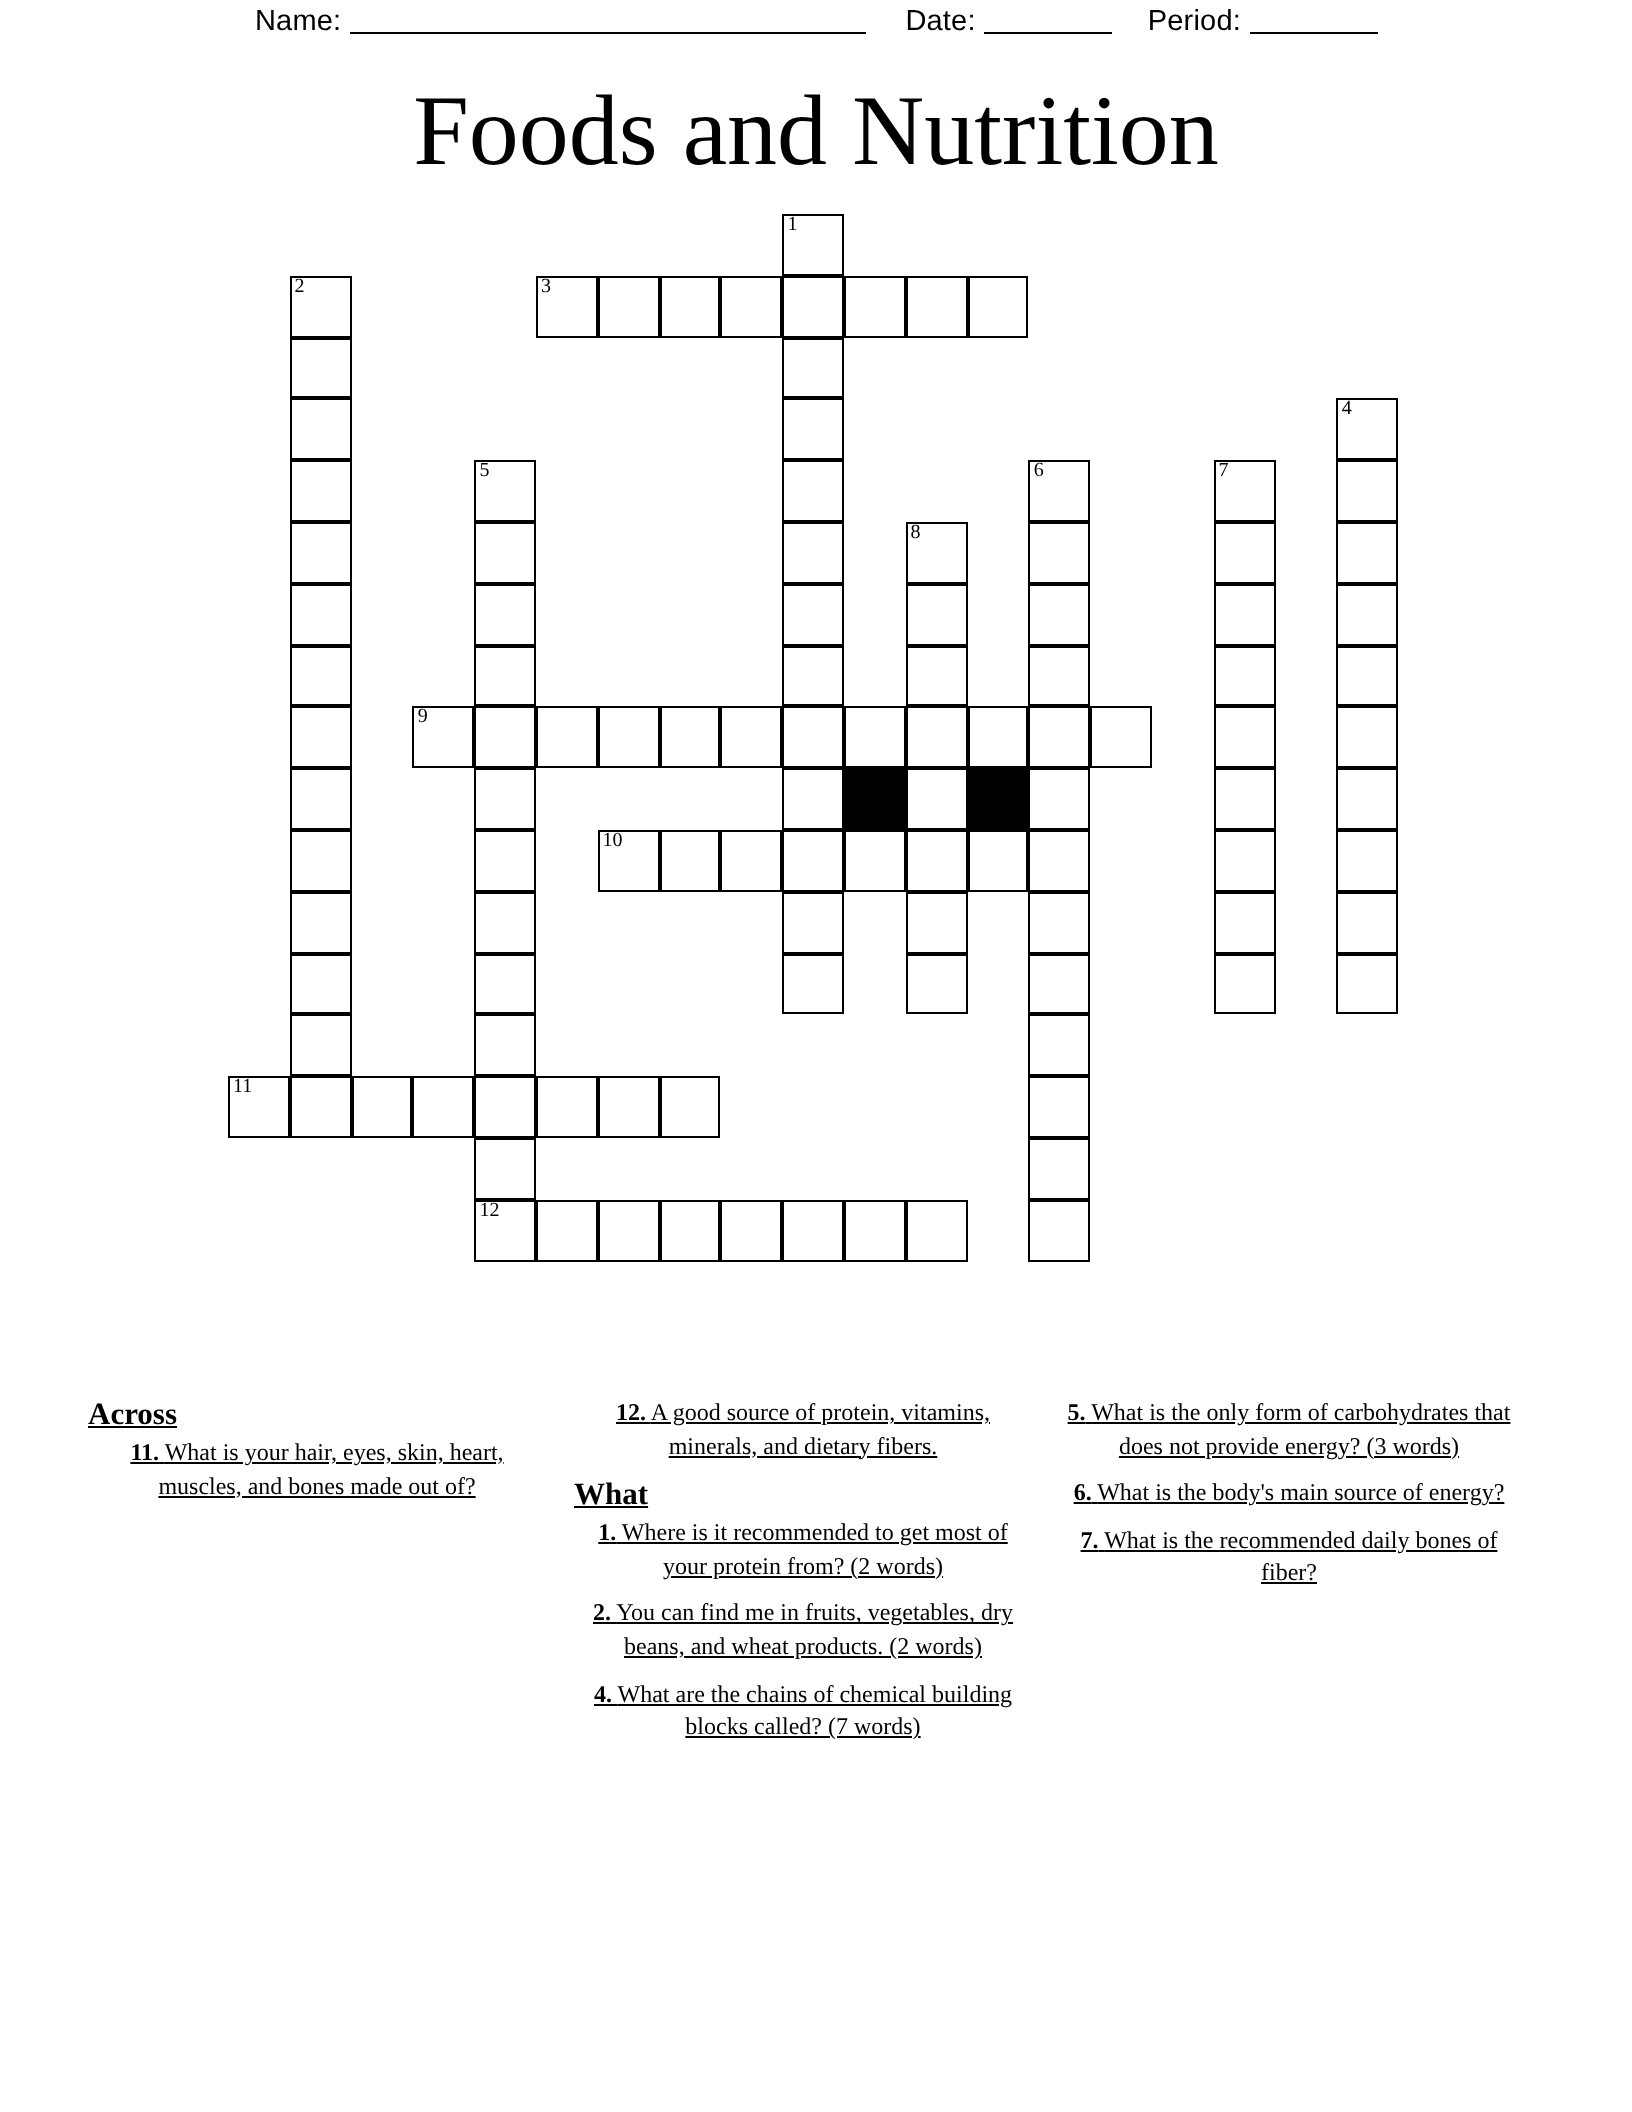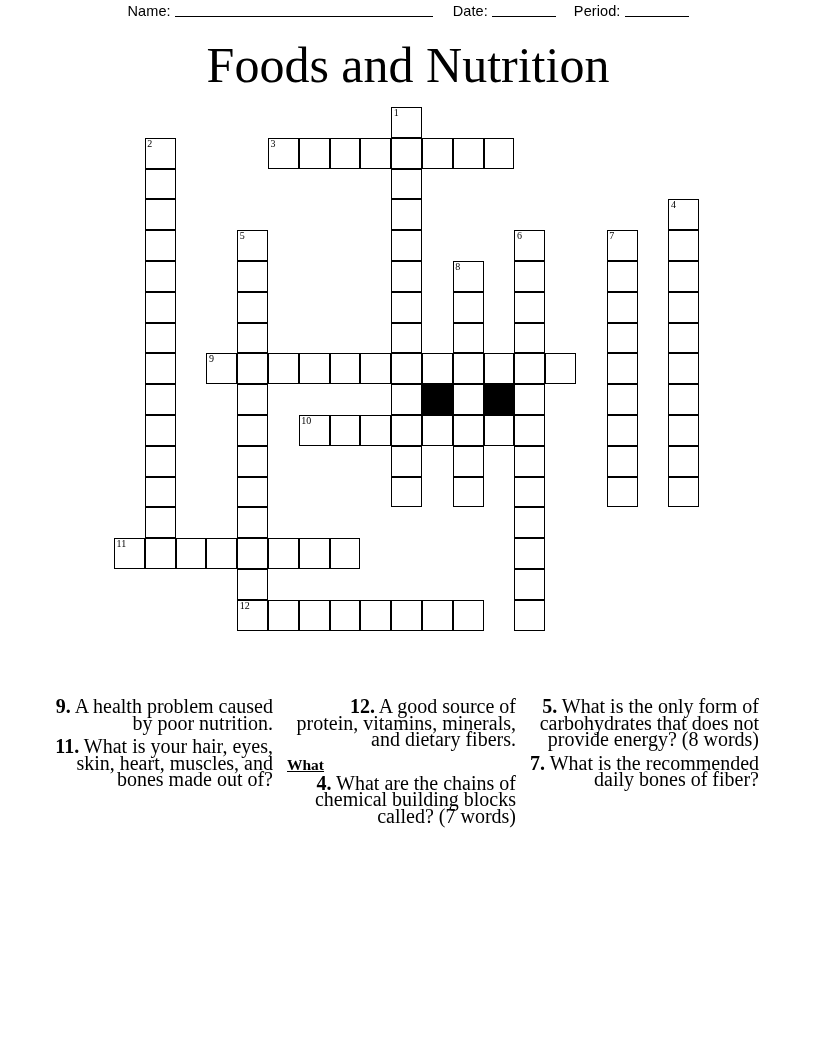--- a/index.html
+++ b/index.html
@@ -106,24 +106,25 @@
   .clue-heading {
     font-family: "Liberation Serif", serif;
     font-size: 15.5px;
     font-weight: bold;
     text-decoration: underline;
     line-height: 19px;
     margin: 0 0 1px 0;
   }
   .clue {
     font-family: "Liberation Serif", serif;
-    font-size: 20px;
+    font-size: 12px;
     line-height: 16.6px;
     margin: 0 0 7px 0;
-    text-align: right;
+    text-align: center;
+    text-decoration: underline;
   }
   .clue .cnum {
     font-weight: bold;
   }
   .spacer-top { margin-top: 0px; }
 </style>
 </head>
 <body>
 
 <div class="header-line"><span class="hdr-label">Name:</span><span class="hdr-gap" style="width: 4px;"></span><span class="hdr-rule" style="width: 258px;"></span><span class="hdr-gap" style="width: 20px;"></span><span class="hdr-label">Date:</span><span class="hdr-gap" style="width: 4px;"></span><span class="hdr-rule" style="width: 64px;"></span><span class="hdr-gap" style="width: 18px;"></span><span class="hdr-label">Period:</span><span class="hdr-gap" style="width: 4px;"></span><span class="hdr-rule" style="width: 64px;"></span></div>
@@ -267,45 +268,54 @@
     <div class="cell" style="left: 277.2px; top: 492.8px;"></div>
     <div class="cell" style="left: 308px; top: 492.8px;"></div>
     <div class="cell" style="left: 338.8px; top: 492.8px;"></div>
     <div class="cell" style="left: 400.4px; top: 492.8px;"></div>
     <div class="cell black" style="left: 308px; top: 277.2px;"></div>
     <div class="cell black" style="left: 369.6px; top: 277.2px;"></div>
   </div>
 
 <div id="clues">
   <div class="clue-col">
-    <div class="clue">
-      <span class="cnum">9.</span>
-      <span>A health problem caused by poor nutrition.</span>
-    </div>
+    <div class="clue-heading">Across</div>
     <div class="clue">
       <span class="cnum">11.</span>
       <span>What is your hair, eyes, skin, heart, muscles, and bones made out of?</span>
     </div>
   </div>
 
   <div class="clue-col">
     <div class="clue spacer-top">
       <span class="cnum">12.</span>
       <span>A good source of protein, vitamins, minerals, and dietary fibers.</span>
     </div>
     <div class="clue-heading">What</div>
     <div class="clue">
+      <span class="cnum">1.</span>
+      <span>Where is it recommended to get most of your protein from? (2 words)</span>
+    </div>
+    <div class="clue">
+      <span class="cnum">2.</span>
+      <span>You can find me in fruits, vegetables, dry beans, and wheat products. (2 words)</span>
+    </div>
+    <div class="clue">
       <span class="cnum">4.</span>
       <span>What are the chains of chemical building blocks called? (7 words)</span>
     </div>
   </div>
 
   <div class="clue-col">
     <div class="clue spacer-top">
       <span class="cnum">5.</span>
-      <span>What is the only form of carbohydrates that does not provide energy? (8 words)</span>
+      <span>What is the only form of carbohydrates that does not provide energy? (3 words)</span>
+    </div>
+    <div class="clue">
+      <span class="cnum">6.</span>
+      <span>What is the body's main source of energy?</span>
     </div>
     <div class="clue">
       <span class="cnum">7.</span>
       <span>What is the recommended daily bones of fiber?</span>
     </div>
   </div>
 </div>
 
 </body></html>

